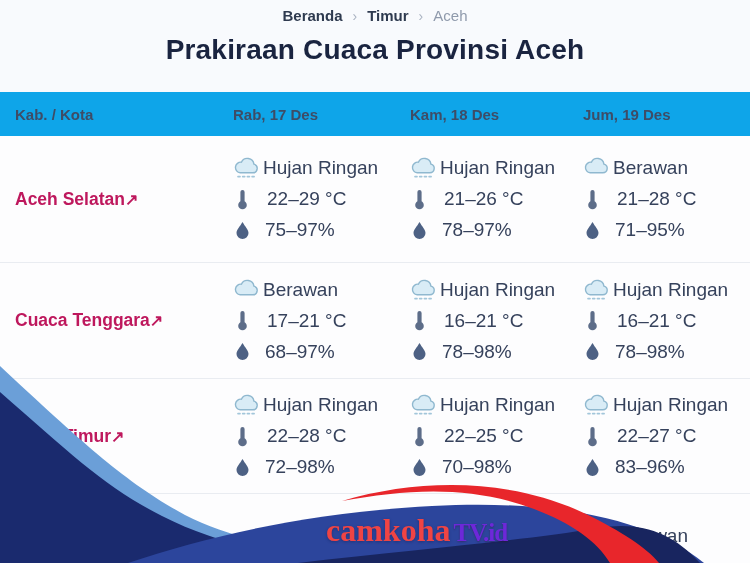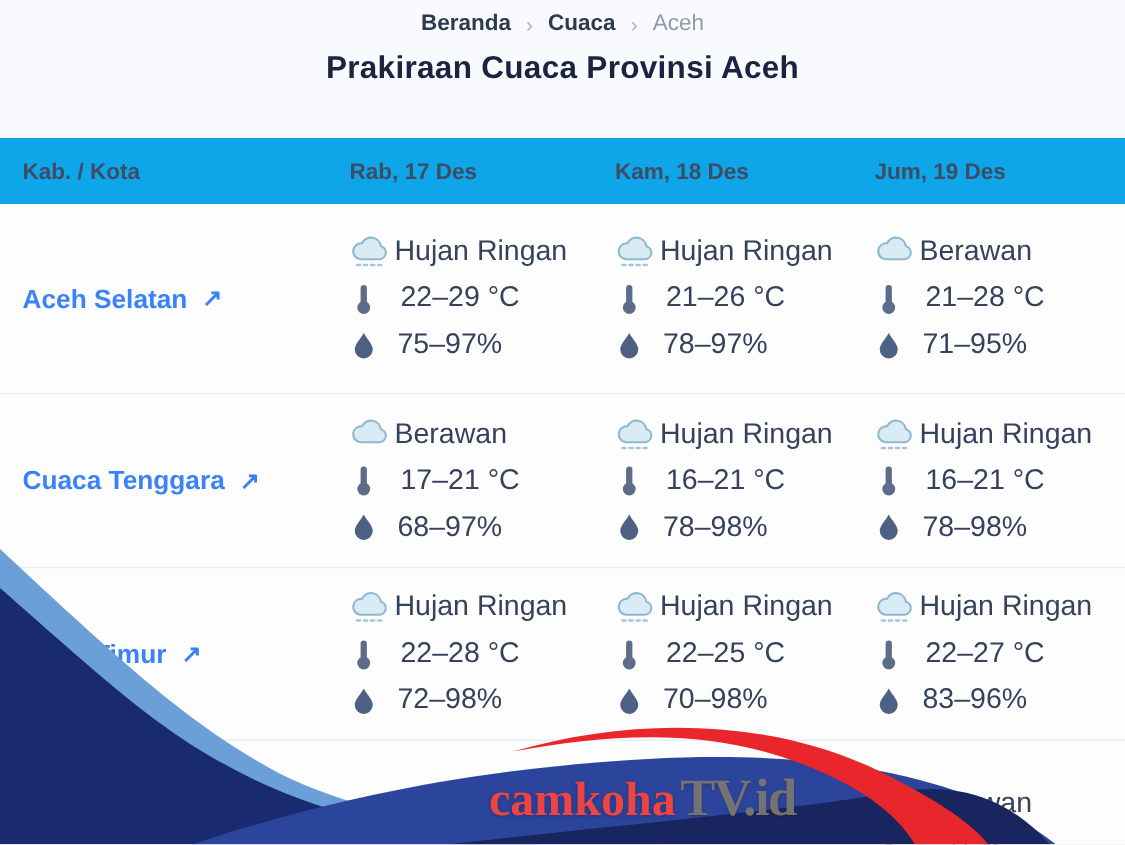--- a/index.html
+++ b/index.html
@@ -6,60 +6,60 @@
   .page{position:relative;width:750px;height:563px;background:#f8fafd;overflow:hidden;
         font-family:"Liberation Sans",sans-serif;}
 
   
   .top{height:92px;}
   .breadcrumb{display:flex;justify-content:center;align-items:center;gap:10px;
               padding-top:7px;font-size:15px;font-weight:600;color:#2e3a4f;}
   .breadcrumb .crumb{cursor:pointer;}
   .breadcrumb .muted{color:#8f9aac;font-weight:500;cursor:default;}
   .breadcrumb .sep{color:#aab3c2;font-weight:400;font-size:14px;}
-  h1{margin:10px 0 0;text-align:center;font-size:21px;color:#1a2440;letter-spacing:.2px;}
+  h1{margin:10px 0 0;text-align:center;font-size:28px;color:#1a2440;letter-spacing:.2px;}
 
   
   .thead{display:grid;grid-template-columns:233px 177px 173px 167px;height:44px;
          background:#0ea5e9;align-items:center;font-size:15px;font-weight:700;color:#3e4c66;}
   .thead .hc:first-child{padding-left:15px;}
   #rows{background:#fdfdfe;}
   .trow{display:grid;grid-template-columns:233px 177px 173px 167px;height:115px;
         border-bottom:1px solid #e9ecf1;background:#fdfdfe;}
   .trow:first-child{height:126px;}
   .trow:nth-child(3){height:114px;}
   .city-cell{display:flex;align-items:center;padding-left:15px;}
-  .city-link{color:#3b82f6;font-size:17.5px;font-weight:700;text-decoration:none;
-             display:flex;align-items:center;gap:10px;cursor:pointer;}
+  .city-link{color:#be185d;font-size:17.5px;font-weight:700;text-decoration:none;
+             display:flex;align-items:center;cursor:pointer;}
   .arr{font-size:16px;font-weight:700;}
   .wx-cell{display:flex;flex-direction:column;justify-content:center;}
   .wx-line{height:31px;display:flex;align-items:center;}
   .ic{flex:0 0 30px;width:30px;display:flex;align-items:center;}
   .ic.pad3{padding-left:4px;}
   .ic.pad1{padding-left:2px;}
   .wx-txt{font-size:19px;color:#36425c;}
 
   
   .waves{position:absolute;left:0;top:0;width:750px;height:563px;z-index:5;pointer-events:none;}
   .watermark{position:absolute;left:326px;top:512px;z-index:6;white-space:nowrap;
              font-family:"Liberation Serif",serif;font-weight:700;pointer-events:none;}
   .wm1{color:#ef4444;font-size:32px;text-shadow:0 1px 3px rgba(10,20,60,.35);}
-  .wm2{color:#737373;font-size:35px;margin-left:3px;letter-spacing:-1px;
+  .wm2{color:#6d28d9;font-size:25px;margin-left:3px;letter-spacing:-1px;
        text-shadow:0 1px 2px rgba(60,0,0,.3);}
 </style>
 </head>
 <body>
 
 <div class="page">
 
   <div class="top">
     <nav class="breadcrumb">
       <span class="crumb">Beranda</span>
       <span class="sep">›</span>
-      <span class="crumb">Cuaca</span>
+      <span class="crumb">Timur</span>
       <span class="sep">›</span>
       <span class="crumb muted">Aceh</span>
     </nav>
     <h1>Prakiraan Cuaca Provinsi Aceh</h1>
   </div>
 
   <div class="thead">
     <div class="hc">Kab. / Kota</div>
     <div class="hc">Rab, 17 Des</div>
     <div class="hc">Kam, 18 Des</div>

